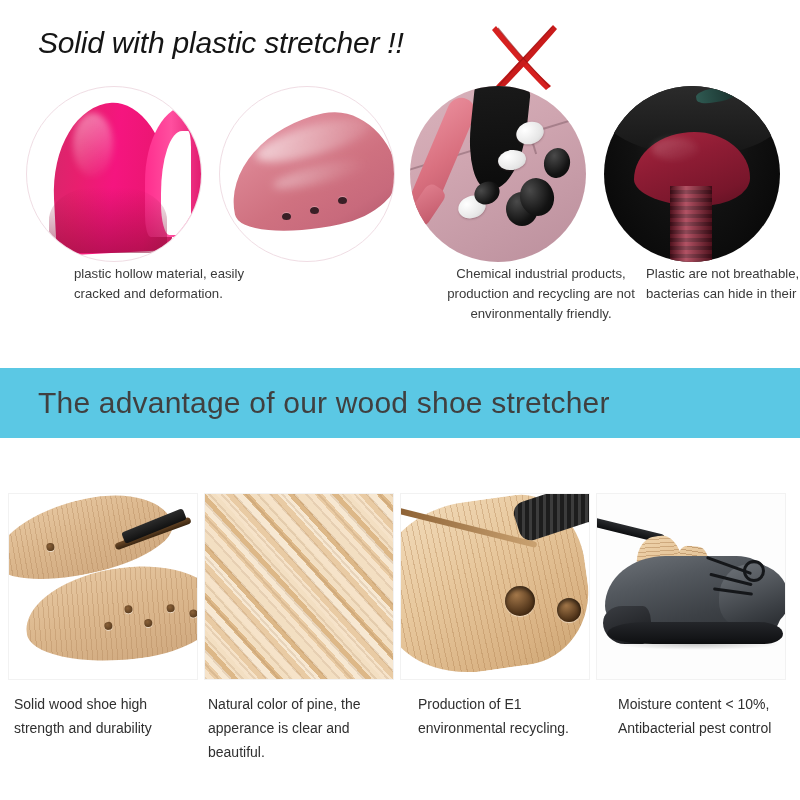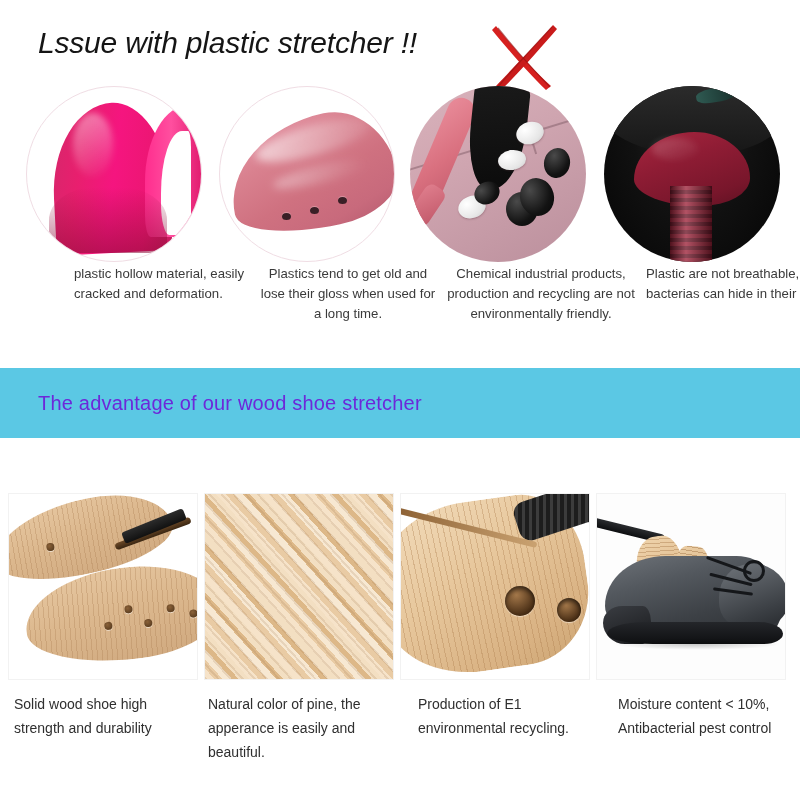--- a/index.html
+++ b/index.html
@@ -156,21 +156,21 @@
   .cap-top.t1 { left:222px; width:176px; text-align:center; }
   .cap-top.t2 { left:408px; width:190px; text-align:center; }
   .cap-top.t3 { left:608px; width:182px; text-align:left; }
 
   
   .banner {
     position:absolute; left:0; top:368px; width:800px; height:70px;
     background:#5bc8e4; display:flex; align-items:center;
   }
   .banner-text {
-    margin-left:38px; color:#6d28d9; font-size:20px; font-weight:300;
+    margin-left:38px; color:#404040; font-size:30px; font-weight:300;
     letter-spacing:.2px; white-space:nowrap;
   }
 
   
   .photo-row { position:absolute; left:8px; top:493px; width:784px; height:187px; }
   .photo {
     position:absolute; top:0; width:190px; height:187px;
     overflow:hidden; background:#fff; border:1px solid #f2f2f2;
   }
   .photo.p0 { left:0px; }
@@ -323,21 +323,21 @@
   .cap-bot.b0 { left:14px;  width:180px; text-align:left; }
   .cap-bot.b1 { left:208px; width:195px; text-align:left; }
   .cap-bot.b2 { left:418px; width:185px; text-align:left; }
   .cap-bot.b3 { left:618px; width:186px; text-align:left; }
 </style>
 </head>
 <body>
 
 <div class="page">
 
-  <div class="top-heading">Lssue with plastic stretcher !!</div>
+  <div class="top-heading">Solid with plastic stretcher !!</div>
 
   <svg class="xmark" viewBox="0 0 74 72">
     <path d="M9 6 C22 22, 46 50, 64 66 L59 70 C42 54, 18 26, 5 10 Z" fill="#d6201f"></path>
     <path d="M66 5 C52 21, 26 48, 9 66 L14 70 C32 53, 56 25, 70 9 Z" fill="#c91b1b"></path>
     <path d="M11 8 C24 24, 48 52, 63 67" stroke="#8e1010" stroke-width="1.2" fill="none" opacity=".6"></path>
     <path d="M65 7 C50 23, 25 50, 11 67" stroke="#8e1010" stroke-width="1.2" fill="none" opacity=".5"></path>
   </svg>
 
   <div class="circle-row">
 
@@ -387,21 +387,20 @@
         <div class="teal-bit"></div>
         <div class="mar-knob"></div>
         <div class="mar-hl"></div>
         <div class="mar-shaft"></div>
       </div>
     </div>
   </div>
 
   <div class="cap-row-top">
     <div class="cap-top t0">plastic hollow material, easily cracked and deformation.</div>
-    <div class="cap-top t1">Plastics tend to get old and lose their gloss when used for a long time.</div>
     <div class="cap-top t2">Chemical industrial products, production and recycling are not environmentally friendly.</div>
     <div class="cap-top t3">Plastic are not breathable, bacterias can hide in their</div>
   </div>
 
   <div class="banner">
     <div class="banner-text">The advantage of our wood shoe stretcher</div>
   </div>
 
   <div class="photo-row">
 
@@ -446,18 +445,18 @@
       <div class="lace l3"></div>
       <div class="lace knot"></div>
       <div class="shoe-heel"></div>
       <div class="shoe-sole"></div>
       <div class="shoe-shadow"></div>
     </div>
   </div>
 
   <div class="cap-row-bot">
     <div class="cap-bot b0">Solid wood shoe high strength and durability</div>
-    <div class="cap-bot b1">Natural color of pine, the apperance is easily and beautiful.</div>
+    <div class="cap-bot b1">Natural color of pine, the apperance is clear and beautiful.</div>
     <div class="cap-bot b2">Production of E1 environmental recycling.</div>
     <div class="cap-bot b3">Moisture content &lt; 10%, Antibacterial pest control</div>
   </div>
 
 </div>
 
 </body></html>

